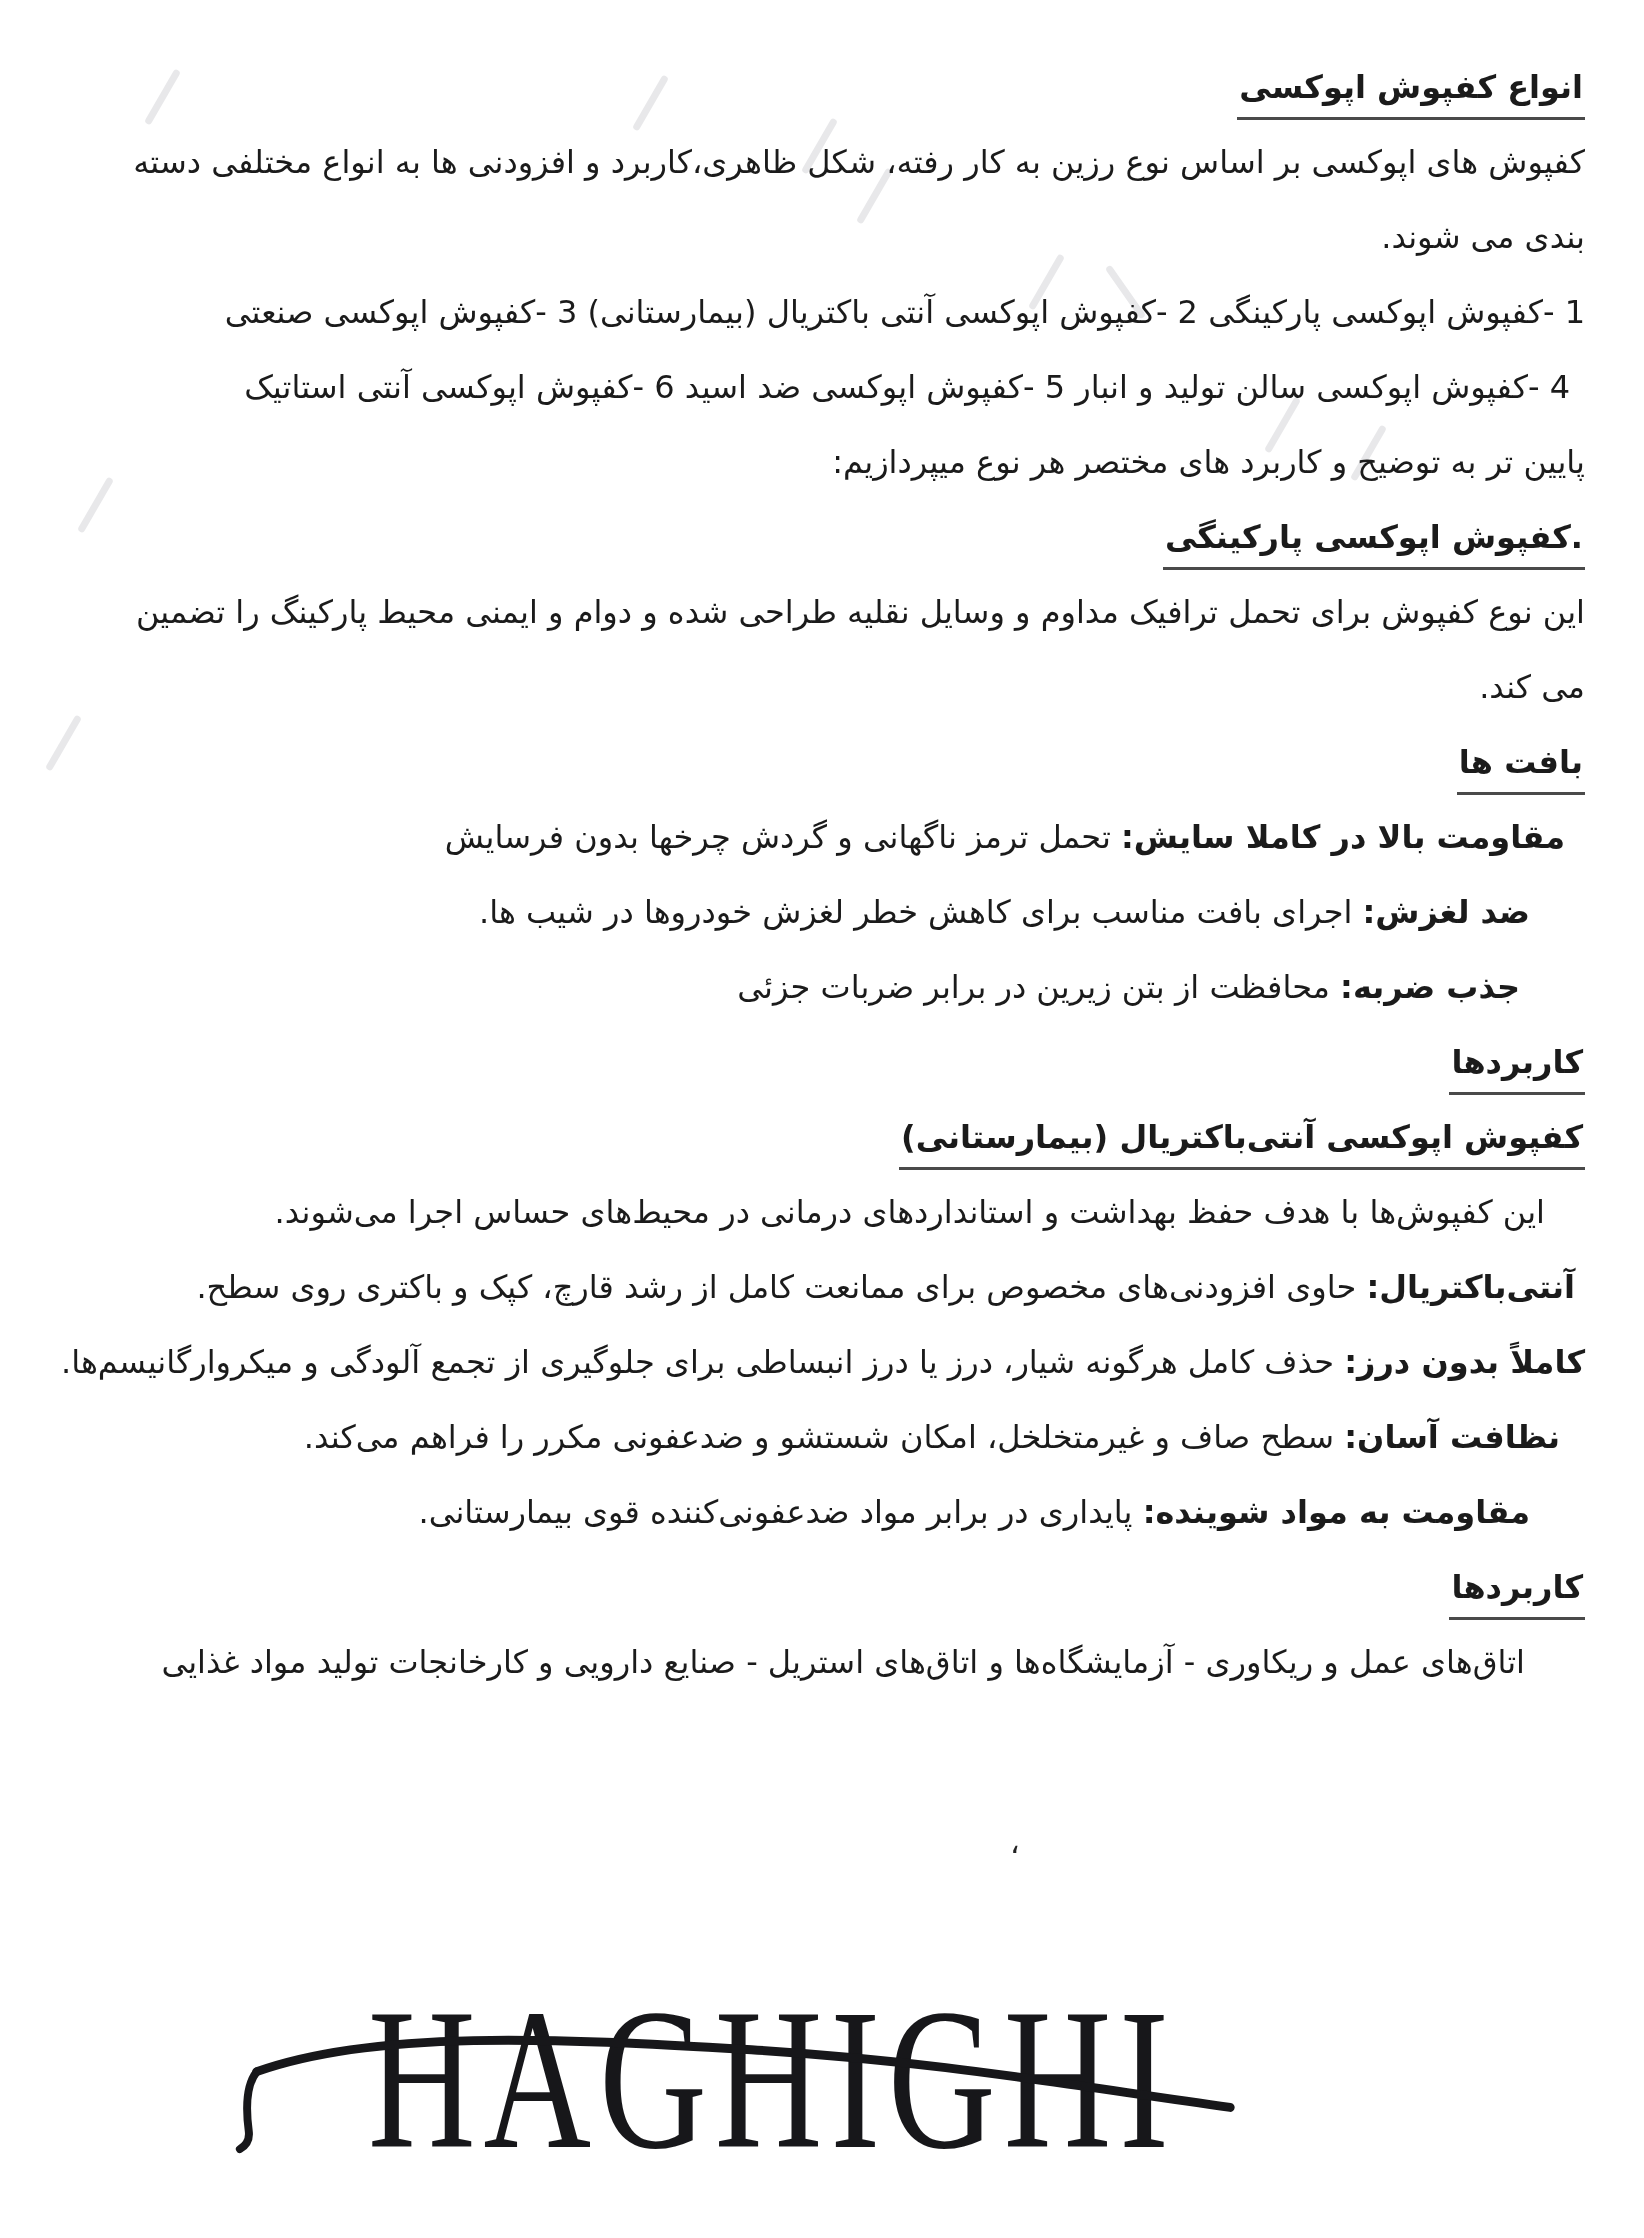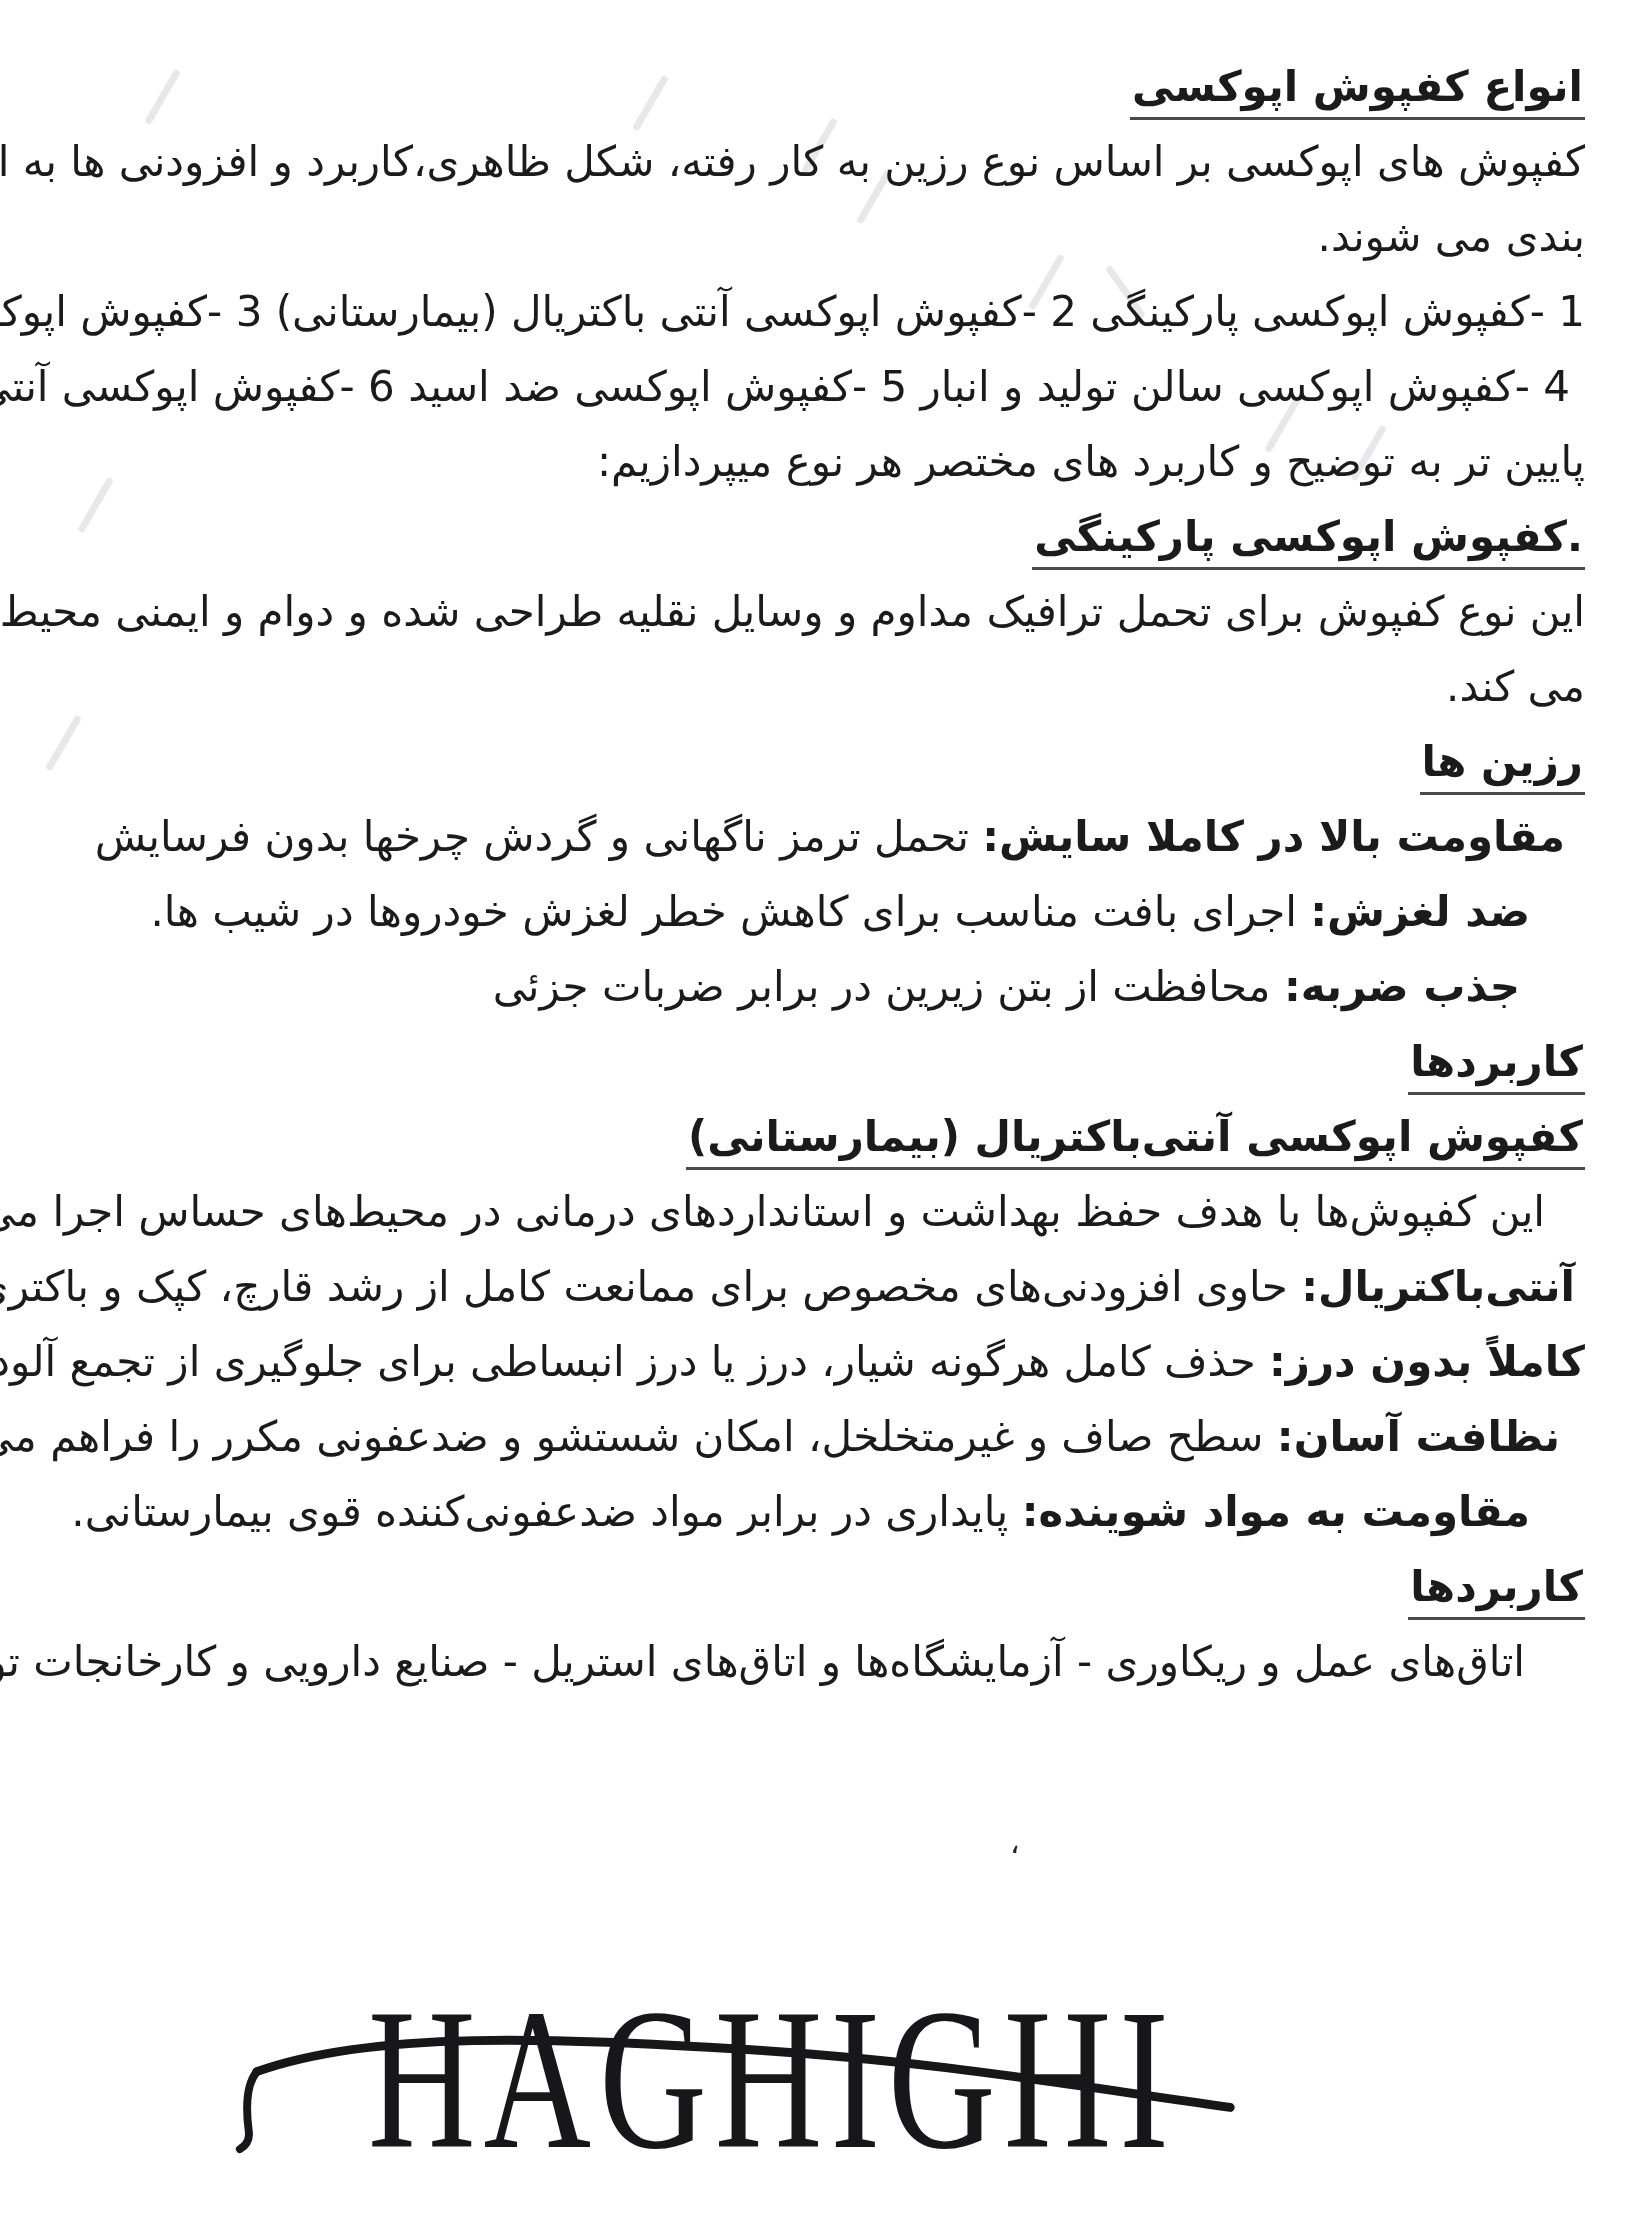--- a/index.html
+++ b/index.html
@@ -12,21 +12,21 @@
   
   .wm{
     position:absolute;width:7px;height:62px;border-radius:4px;
     background:#e0e0e3;opacity:.75;
   }
   
   #doc{
     position:absolute;top:64px;right:60px;left:60px;
     direction:rtl;text-align:right;
   }
-  .line{height:75px;font-size:42px;line-height:46px;white-space:nowrap;}
+  .line{height:75px;font-size:32px;line-height:46px;white-space:nowrap;}
   .line.heading{font-weight:bold;}
   .hd{
     display:inline-block;border-bottom:3px solid #4a4a4a;
     padding:0 2px 7px 2px;
   }
   .line .lbl{font-weight:bold;}
   
   #stray{
     position:absolute;left:1010px;top:1825px;font-size:30px;color:#222;
   }
@@ -57,21 +57,21 @@
 <div id="doc">
     <div class="line heading"><span class="hd">انواع کفپوش اپوکسی</span></div>
     <div class="line body">کفپوش های اپوکسی بر اساس نوع رزین به کار رفته، شکل ظاهری،کاربرد و افزودنی ها به انواع مختلفی دسته</div>
     <div class="line body">بندی می شوند.</div>
     <div class="line body">1 -کفپوش اپوکسی پارکینگی 2 -کفپوش اپوکسی آنتی باکتریال (بیمارستانی) 3 -کفپوش اپوکسی صنعتی</div>
     <div class="line body" style="margin-right: 15px;">4 -کفپوش اپوکسی سالن تولید و انبار 5 -کفپوش اپوکسی ضد اسید 6 -کفپوش اپوکسی آنتی استاتیک</div>
     <div class="line body">پایین تر به توضیح و کاربرد های مختصر هر نوع میپردازیم:</div>
     <div class="line heading"><span class="hd">.کفپوش اپوکسی پارکینگی</span></div>
     <div class="line body">این نوع کفپوش برای تحمل ترافیک مداوم و وسایل نقلیه طراحی شده و دوام و ایمنی محیط پارکینگ را تضمین</div>
     <div class="line body">می کند.</div>
-    <div class="line heading"><span class="hd">رزین ها</span></div>
+    <div class="line heading"><span class="hd">بافت ها</span></div>
     <div class="line feature" style="margin-right: 20px;"><span class="lbl">مقاومت بالا در کاملا سایش:</span><span> تحمل ترمز ناگهانی و گردش چرخها بدون فرسایش</span></div>
     <div class="line feature" style="margin-right: 55px;"><span class="lbl">ضد لغزش:</span><span> اجرای بافت مناسب برای کاهش خطر لغزش خودروها در شیب ها.</span></div>
     <div class="line feature" style="margin-right: 65px;"><span class="lbl">جذب ضربه:</span><span> محافظت از بتن زیرین در برابر ضربات جزئی</span></div>
     <div class="line heading"><span class="hd">کاربردها</span></div>
     <div class="line heading"><span class="hd">کفپوش اپوکسی آنتی‌باکتریال (بیمارستانی)</span></div>
     <div class="line body" style="margin-right: 40px;">این کفپوش‌ها با هدف حفظ بهداشت و استانداردهای درمانی در محیط‌های حساس اجرا می‌شوند.</div>
     <div class="line feature" style="margin-right: 10px;"><span class="lbl">آنتی‌باکتریال:</span><span> حاوی افزودنی‌های مخصوص برای ممانعت کامل از رشد قارچ، کپک و باکتری روی سطح.</span></div>
     <div class="line feature"><span class="lbl">کاملاً بدون درز:</span><span> حذف کامل هرگونه شیار، درز یا درز انبساطی برای جلوگیری از تجمع آلودگی و میکروارگانیسم‌ها.</span></div>
     <div class="line feature" style="margin-right: 25px;"><span class="lbl">نظافت آسان:</span><span> سطح صاف و غیرمتخلخل، امکان شستشو و ضدعفونی مکرر را فراهم می‌کند.</span></div>
     <div class="line feature" style="margin-right: 55px;"><span class="lbl">مقاومت به مواد شوینده:</span><span> پایداری در برابر مواد ضدعفونی‌کننده قوی بیمارستانی.</span></div>

